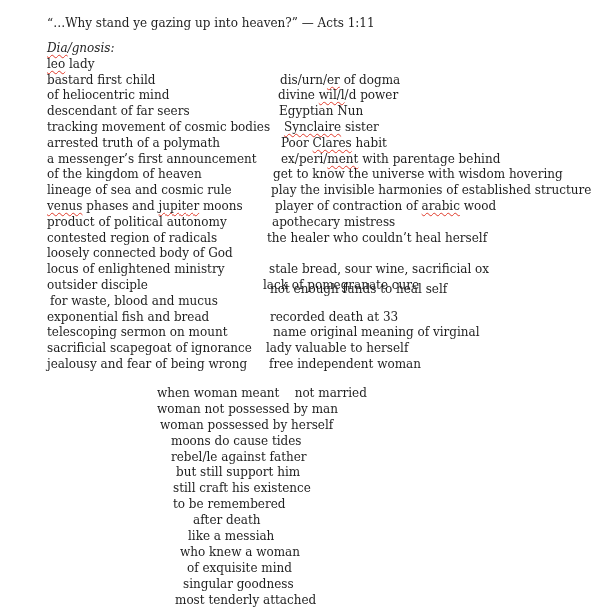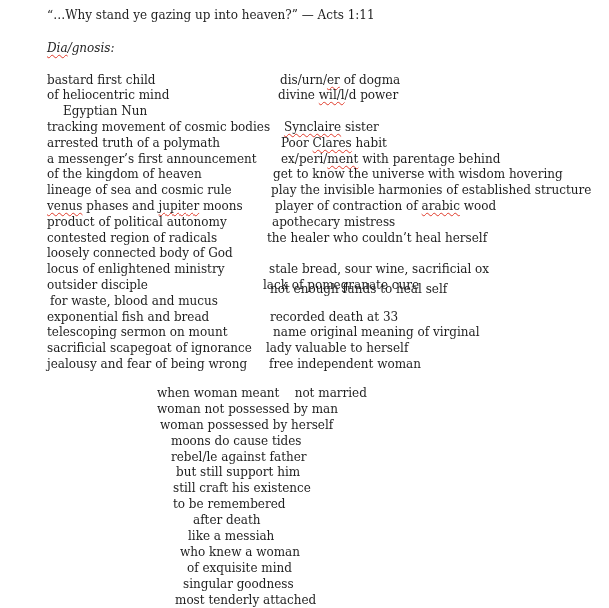--- a/index.html
+++ b/index.html
@@ -11,21 +11,21 @@
   body{
     width:609px;height:608px;
     background:var(--bg);
     font-family:"DejaVu Serif","Liberation Serif",serif;
     font-size:12px;
     color:var(--text);
     overflow:hidden;
   }
   .page{position:relative;width:609px;height:608px;}
   .epigraph{
-    position:absolute;left:47px;top:8px;
+    position:absolute;left:47px;top:16px;
     line-height:15px;white-space:pre;
   }
   .main{
     position:absolute;left:47px;top:41px;
   }
   .row{
     display:flex;
     height:15.8px;line-height:15.8px;
     white-space:pre;
   }
@@ -52,24 +52,24 @@
 
 <div class="page">
   <div class="epigraph">“…Why stand ye gazing up into heaven?” — Acts 1:11</div>
 
   <div class="main">
     <div class="row">
       <span class="cell-left heading"><span class="sq">Dia</span><span>/gnosis:</span></span>
       <span class="cell-right"></span>
     </div>
     <div id="rows">
-        <div class="row"></div>
+        <div class="row"><span class="cell-left"><span class="sq">leo</span><span> lady</span></span></div>
         <div class="row"><span class="cell-left"><span>bastard first child</span></span><span class="cell-right" style="padding-left: 17px;"><span>dis/urn/</span><span class="sq">er</span><span> of dogma</span></span></div>
         <div class="row"><span class="cell-left"><span>of heliocentric mind</span></span><span class="cell-right" style="padding-left: 15px;"><span>divine </span><span class="sq">wil/l</span><span>/d power</span></span></div>
-        <div class="row"><span class="cell-right" style="padding-left: 16px;"><span>Egyptian Nun</span></span></div>
+        <div class="row"><span class="cell-left"><span>descendant of far seers</span></span><span class="cell-right" style="padding-left: 16px;"><span>Egyptian Nun</span></span></div>
         <div class="row"><span class="cell-left"><span>tracking movement of cosmic bodies</span></span><span class="cell-right" style="padding-left: 21px;"><span class="sq">Synclaire</span><span> sister</span></span></div>
         <div class="row"><span class="cell-left"><span>arrested truth of a polymath</span></span><span class="cell-right" style="padding-left: 18px;"><span>Poor </span><span class="sq">Clares</span><span> habit</span></span></div>
         <div class="row"><span class="cell-left"><span>a messenger’s first announcement</span></span><span class="cell-right" style="padding-left: 18px;"><span>ex/peri/</span><span class="sq">ment</span><span> with parentage behind</span></span></div>
         <div class="row"><span class="cell-left"><span>of the kingdom of heaven</span></span><span class="cell-right" style="padding-left: 10px;"><span>get to know the universe with wisdom hovering</span></span></div>
         <div class="row"><span class="cell-left"><span>lineage of sea and cosmic rule</span></span><span class="cell-right" style="padding-left: 8px;"><span>play the invisible harmonies of established structure</span></span></div>
         <div class="row"><span class="cell-left"><span class="sq">venus</span><span> phases and </span><span class="sq">jupiter</span><span> moons</span></span><span class="cell-right" style="padding-left: 12px;"><span>player of contraction of </span><span class="sq">arabic</span><span> wood</span></span></div>
         <div class="row"><span class="cell-left"><span>product of political autonomy</span></span><span class="cell-right" style="padding-left: 9px;"><span>apothecary mistress</span></span></div>
         <div class="row"><span class="cell-left"><span>contested region of radicals</span></span><span class="cell-right" style="padding-left: 4px;"><span>the healer who couldn’t heal herself</span></span></div>
         <div class="row"><span class="cell-left"><span>loosely connected body of God</span></span><span class="cell-right" style="padding-left: 7px; margin-top: 36px;"><span>not enough funds to heal self</span></span></div>
         <div class="row"><span class="cell-left"><span>locus of enlightened ministry</span></span><span class="cell-right" style="padding-left: 6px;"><span>stale bread, sour wine, sacrificial ox</span></span></div>

